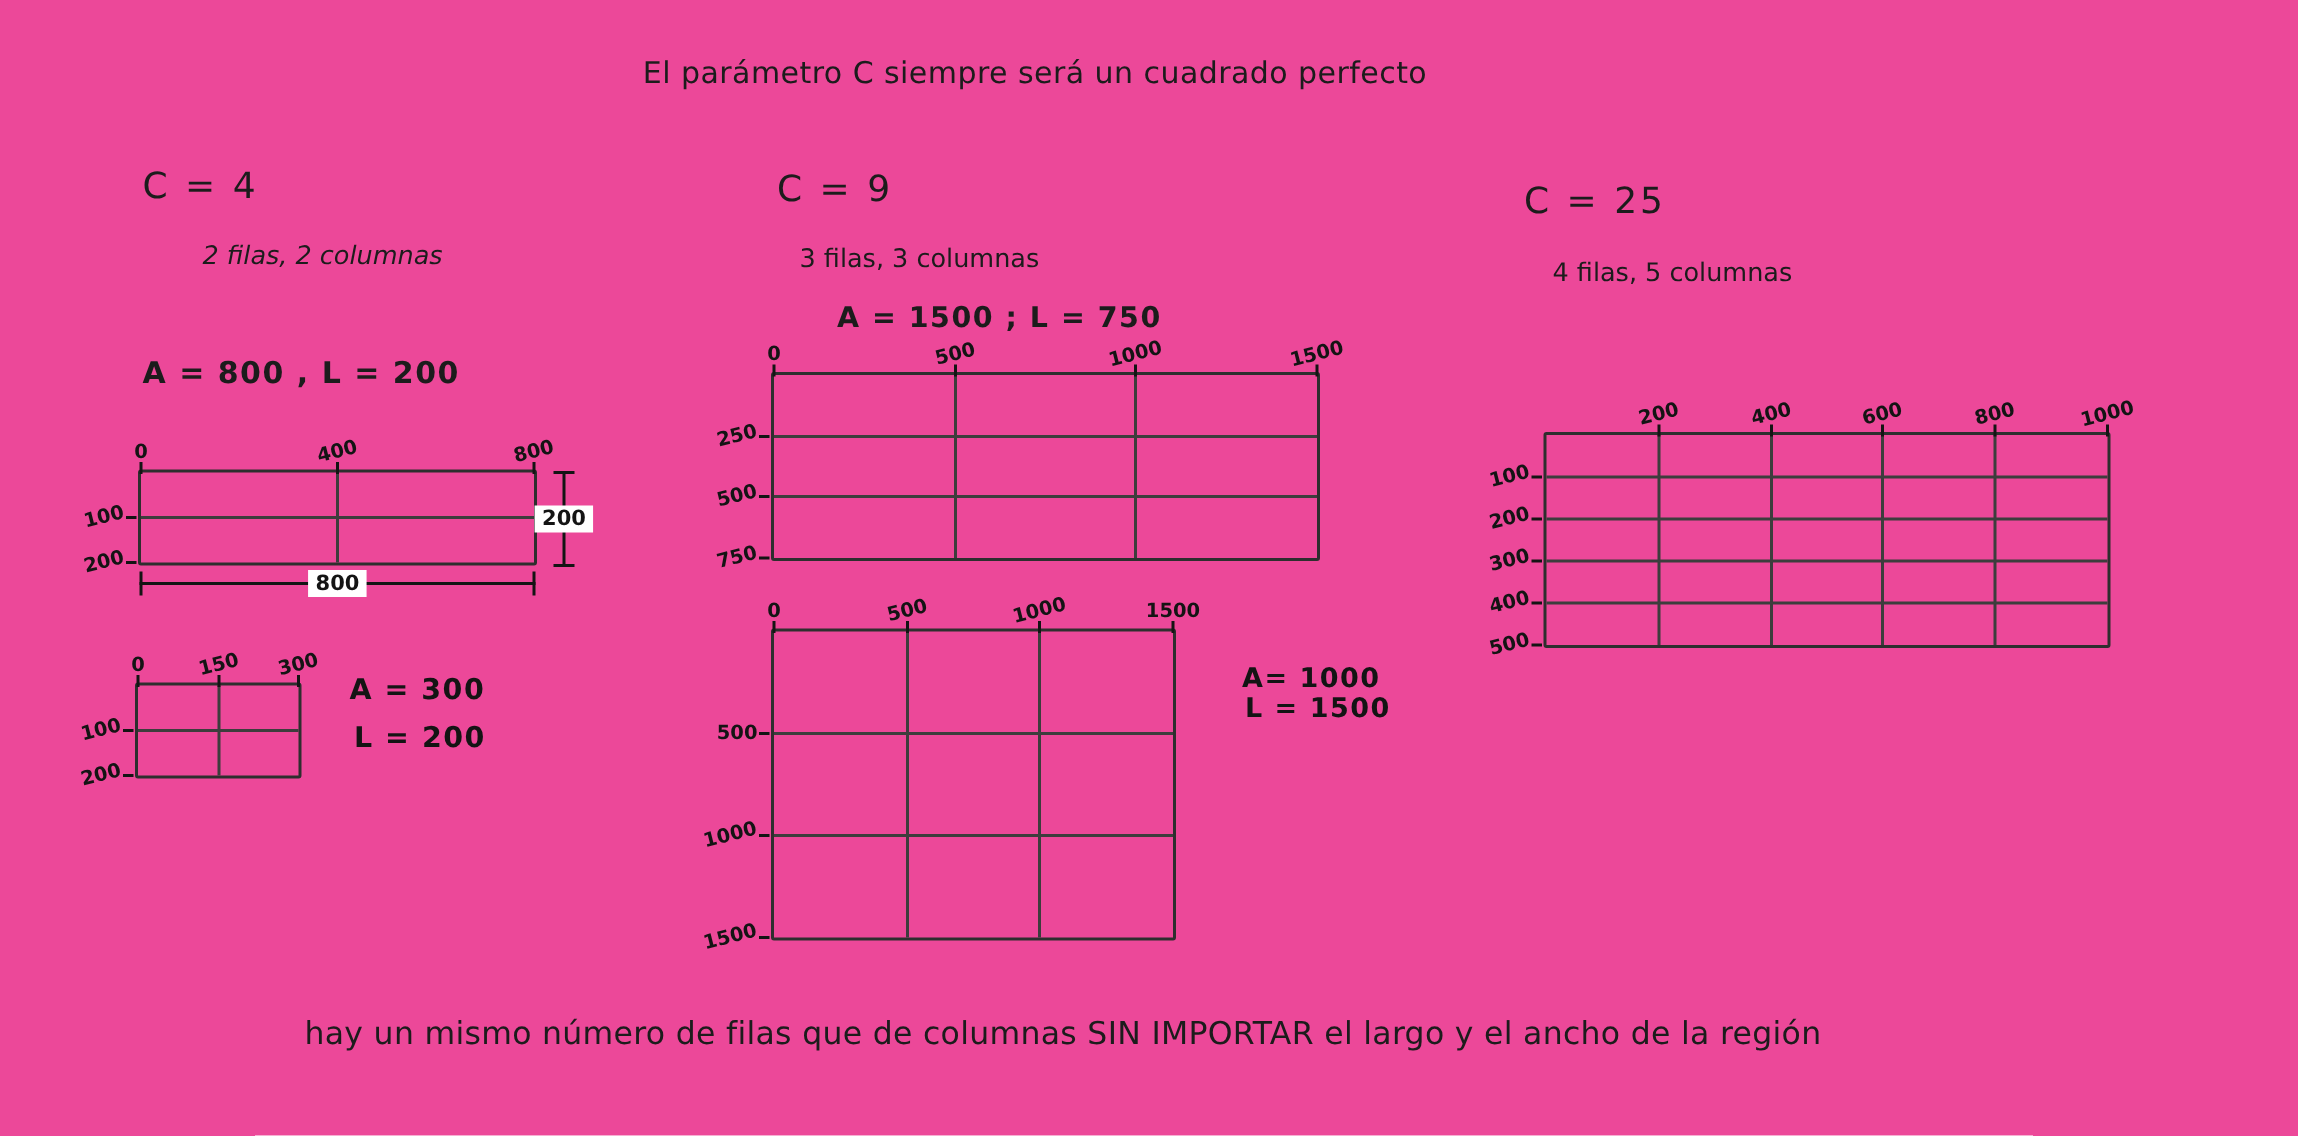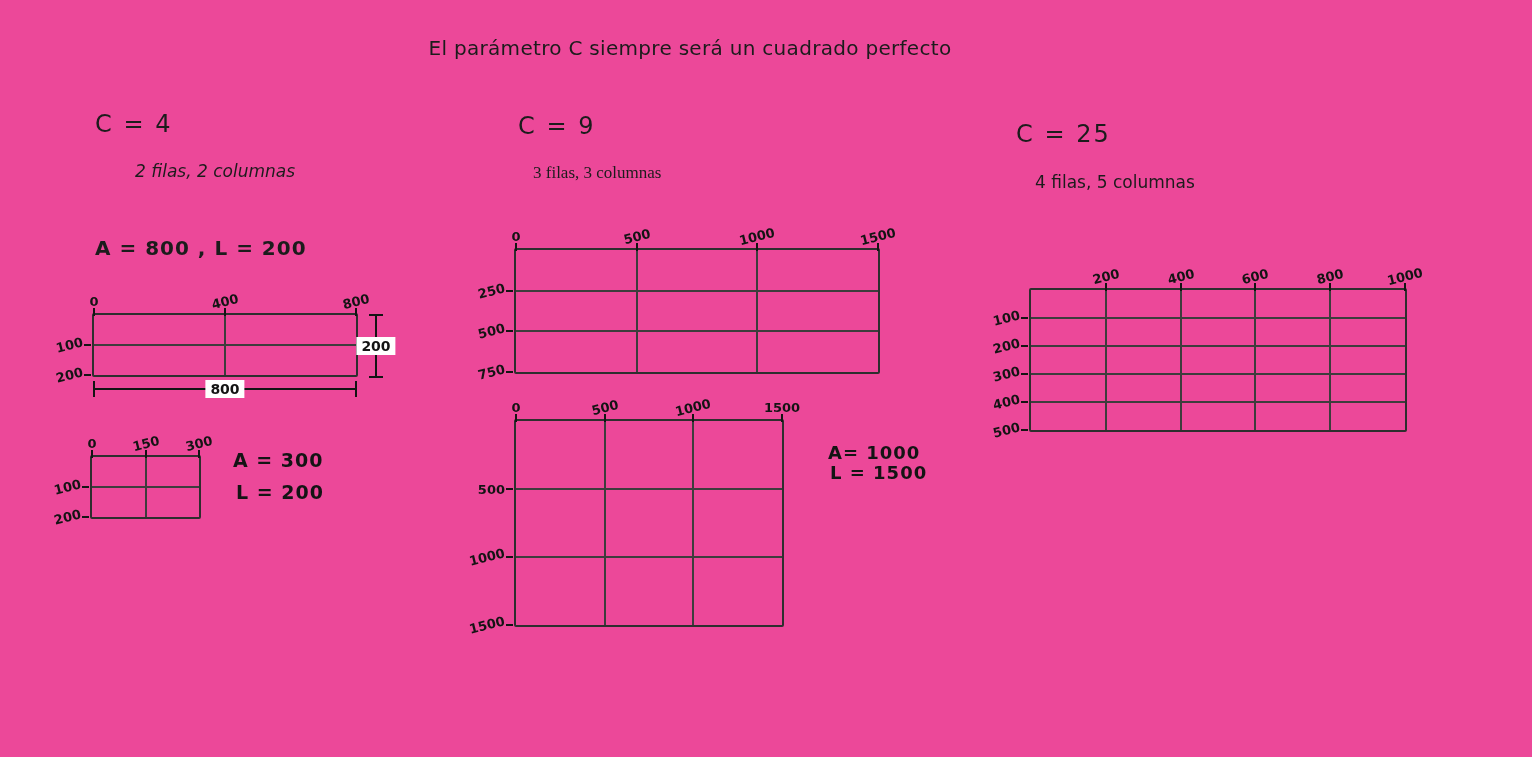--- a/index.html
+++ b/index.html
@@ -8,21 +8,21 @@
     font-family:"DejaVu Sans",sans-serif;color:#1c1c1c;padding-left:16px;
   }
   .txt{position:absolute;white-space:nowrap;}
   .title{left:380px;top:36px;width:620px;text-align:center;font-size:20px;letter-spacing:.3px;}
   .heading{font-size:24px;letter-spacing:2px;}
   .h1{left:95px;top:110px;}
   .h2{left:518px;top:112px;}
   .h3{left:1016px;top:120px;}
   .subtitle{font-size:17px;}
   .sub1{left:135px;top:161px;font-style:italic;}
-  .sub2{left:533px;top:163px;font-family:Liberation Serif, serif;}
+  .sub2{left:533px;top:163px;}
   .sub3{left:1035px;top:172px;}
   .formula{font-size:19px;font-weight:700;letter-spacing:1px;}
   .fm1{left:95px;top:236px;font-size:20px;}
   .fm2{left:558px;top:201px;}
   .fm3{left:1020px;top:230px;}
   .footer{font-size:21px;letter-spacing:.2px;}
   .fl1{left:203px;top:646px;}
   .fl2{left:203px;top:677px;}
 
   .grid-box{position:absolute;border:2px solid #2e2e2e;border-radius:2px;background:transparent;}
@@ -46,20 +46,21 @@
 
 <div class="canvas">
   <div class="txt title">El parámetro C siempre será un cuadrado perfecto</div>
 
   <div class="txt heading h1">C = 4</div>
   <div class="txt subtitle sub1">2 filas, 2 columnas</div>
   <div class="txt formula fm1">A = 800 ,   L = 200</div>
 
   <div class="txt heading h2">C = 9</div>
   <div class="txt subtitle sub2">3 filas, 3 columnas</div>
+  <div class="txt formula fm2">A = 1500 ;   L = 750</div>
 
   <div class="txt heading h3">C = 25</div>
   <div class="txt subtitle sub3">4 filas, 5 columnas</div>
 
   <div id="diagram-layer">
       <div class="grid-box" style="left: 92px; top: 313px; width: 262px; height: 60px;">
         <div class="vline" style="left: 50%;"></div>
         <div class="hline" style="top: 50%;"></div>
         <div class="tick-top" style="left: 0px; top: 0px;"></div>
         <div class="axis-label top" style="left: 0px; top: 0px;">0</div>
@@ -163,13 +164,14 @@
       <div class="dim-line" style="left: 93px; top: 388px; width: 264px; height: 2px;"></div>
       <div class="dim-cap" style="left: 93px; top: 381px; width: 2px; height: 16px;"></div>
       <div class="dim-cap" style="left: 355px; top: 381px; width: 2px; height: 16px;"></div>
       <div class="dim-label" style="left: 225px; top: 389px; transform: translate(-50%, -50%);">800</div>
       <div class="annotation" style="left: 233px; top: 449px; font-size: 19px;">A = 300</div>
       <div class="annotation" style="left: 236px; top: 481px; font-size: 19px;">L = 200</div>
       <div class="annotation" style="left: 828px; top: 442px; font-size: 18px;">A= 1000</div>
       <div class="annotation" style="left: 830px; top: 462px; font-size: 18px;">L = 1500</div>
     </div>
 
+  <div class="txt footer fl2">hay un mismo número de filas que de columnas SIN IMPORTAR el largo y el ancho de la región</div>
 </div>
 
 </body></html>

